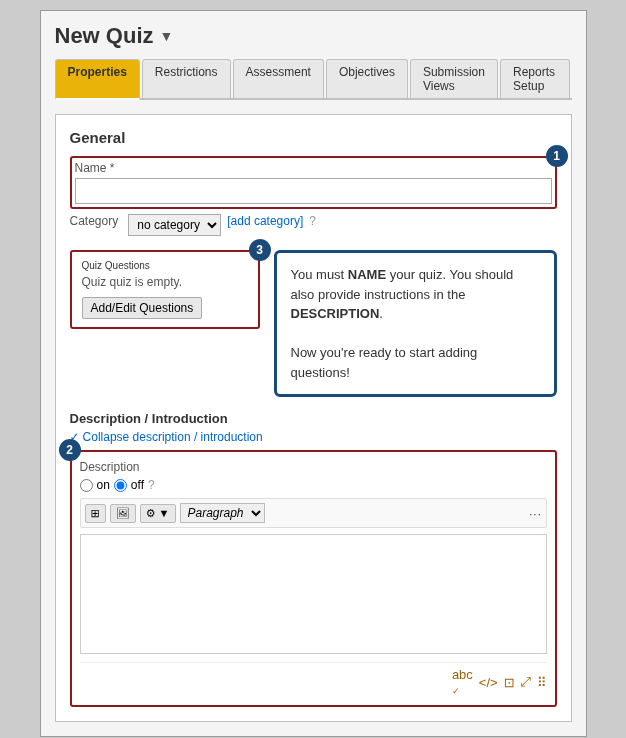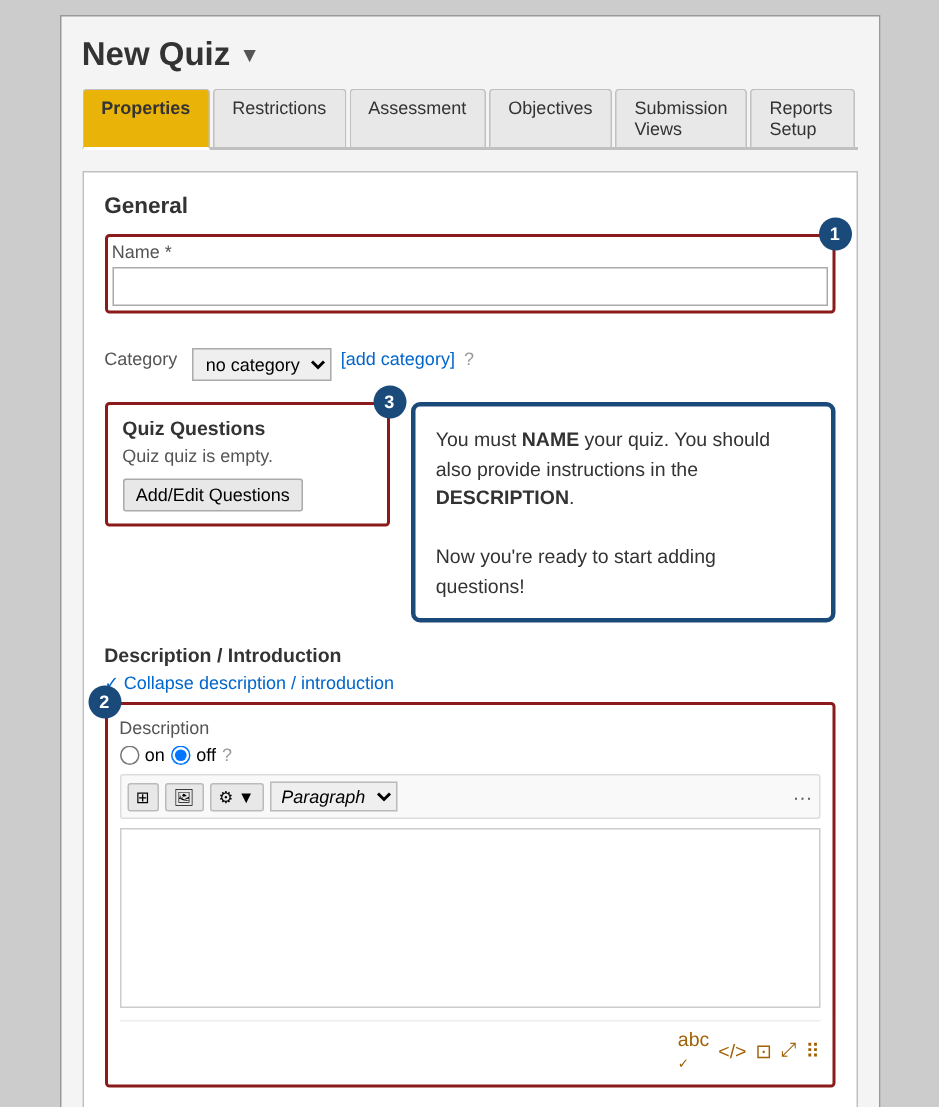--- a/index.html
+++ b/index.html
@@ -75,21 +75,21 @@
     
     .field-label {
       font-size: 12px;
       color: #555;
       margin-bottom: 3px;
     }
     .name-input-wrapper {
       border: 2px solid #8b1a1a;
       border-radius: 3px;
       padding: 3px;
-      margin-bottom: 23px;
+      margin-bottom: 5px;
       position: relative;
     }
     .name-input {
       width: 100%;
       border: 1px solid #aaa;
       padding: 4px 6px;
       font-size: 13px;
       height: 26px;
       outline: none;
     }
@@ -130,22 +130,22 @@
     
     .quiz-questions-box {
       border: 2px solid #8b1a1a;
       border-radius: 3px;
       padding: 8px 10px;
       position: relative;
       width: 190px;
       flex-shrink: 0;
     }
     .quiz-questions-title {
-      font-size: 13px;
-      font-weight: bold;
+      font-size: 10px;
+      font-weight: normal;
       color: #333;
       margin-bottom: 4px;
     }
     .quiz-questions-empty {
       font-size: 12px;
       color: #555;
       margin-bottom: 8px;
     }
     .add-edit-btn {
       background: #e8e8e8;

